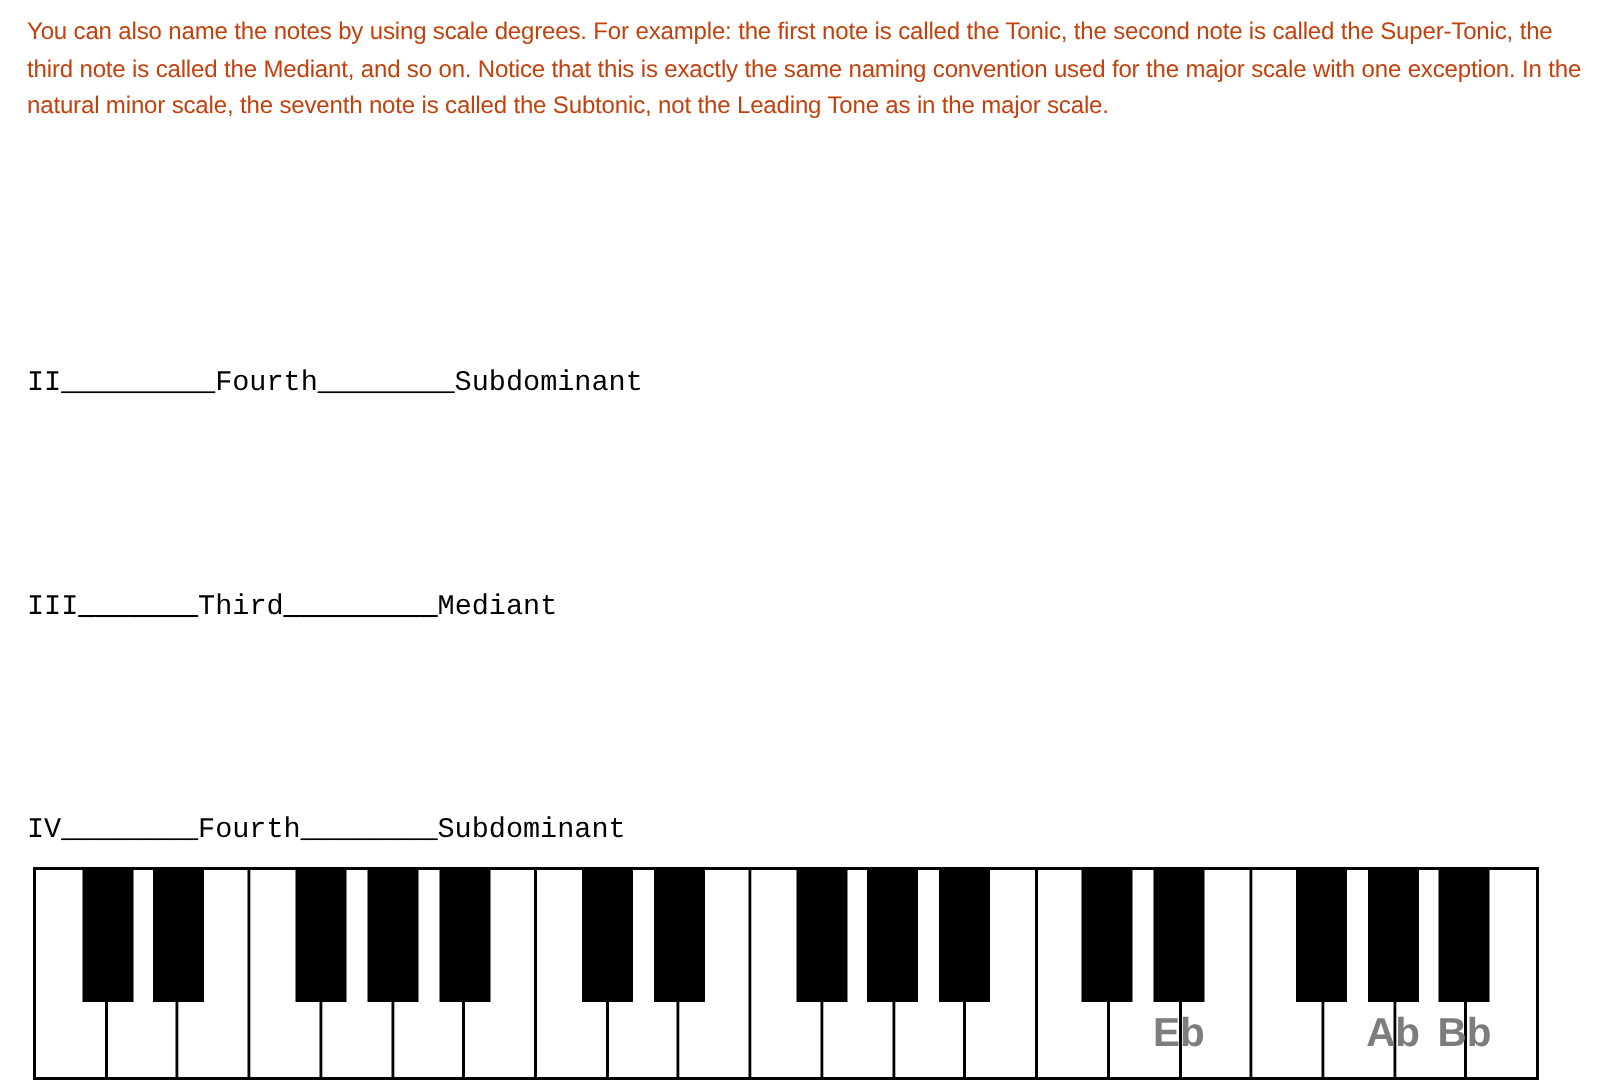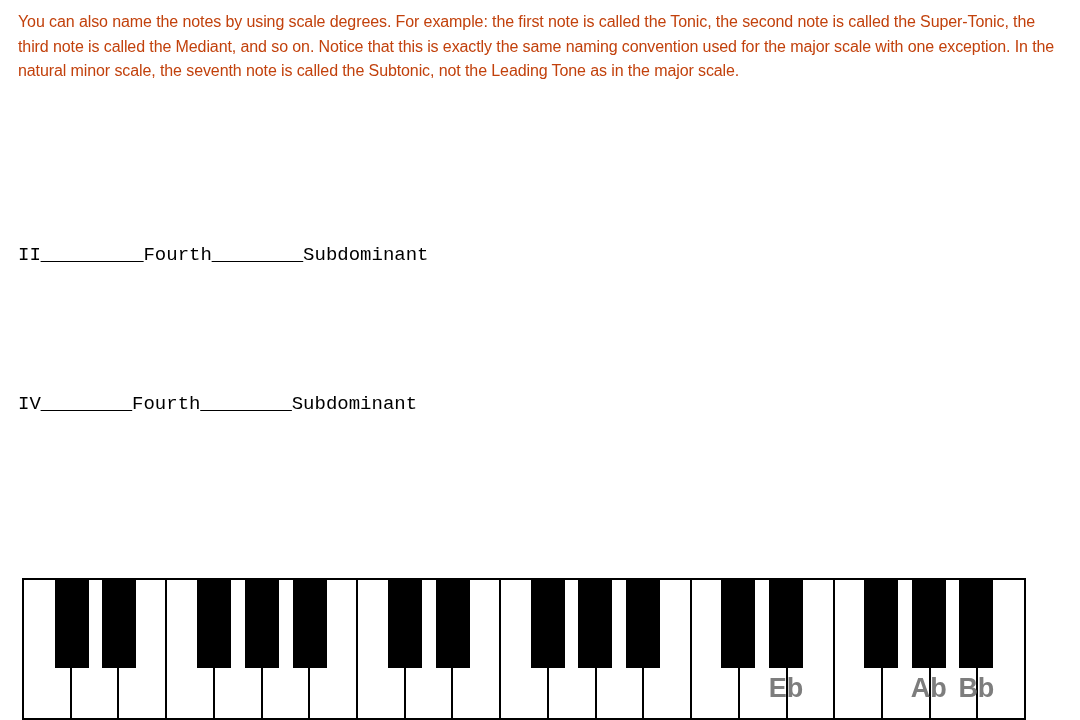--- a/index.html
+++ b/index.html
@@ -109,20 +109,21 @@
 </style>
 </head>
 <body>
 
 <div class="page">
 
   <p class="intro">You can also name the notes by using scale degrees. For example: the first note is called the Tonic, the second note is called the Super-Tonic, the third note is called the Mediant, and so on. Notice that this is exactly the same naming convention used for the major scale with one exception. In the natural minor scale, the seventh note is called the Subtonic, not the Leading Tone as in the major scale.</p>
 
   <div class="degrees">
     <div class="row"><span>II</span><span class="u">_________</span><span>Fourth</span><span class="u">________</span><span>Subdominant</span></div>
+    <div class="row"><span>III</span><span class="u">_______</span><span>Third</span><span class="u">_________</span><span>Mediant</span></div>
     <div class="row"><span>IV</span><span class="u">________</span><span>Fourth</span><span class="u">________</span><span>Subdominant</span></div>
     
     
     
     
   </div>
 
   <div class="keyboard">
     <div class="white-keys" id="white-keys">
         <div class="wkey"></div>

